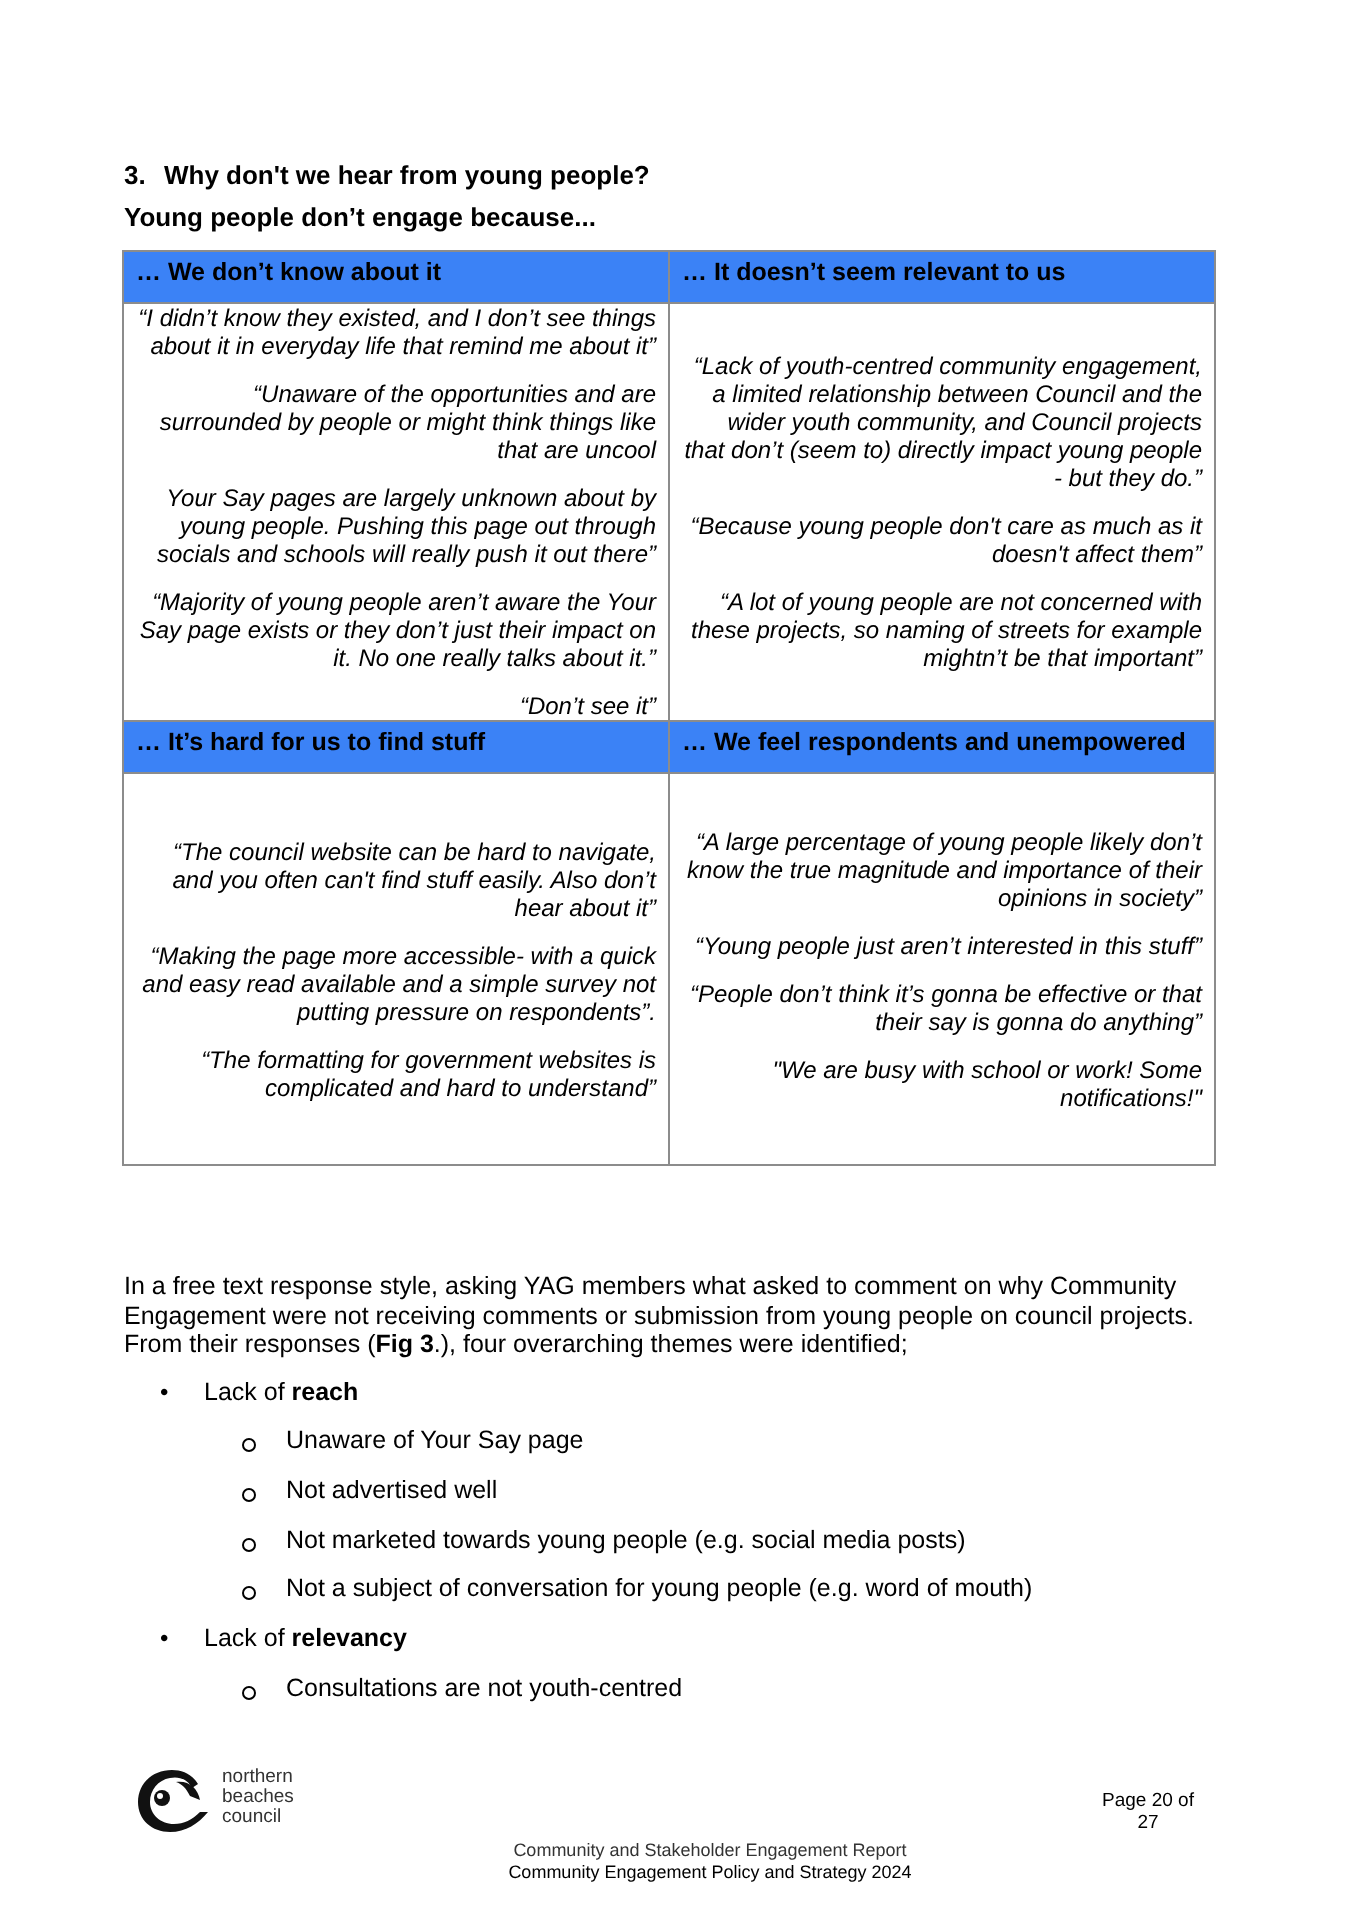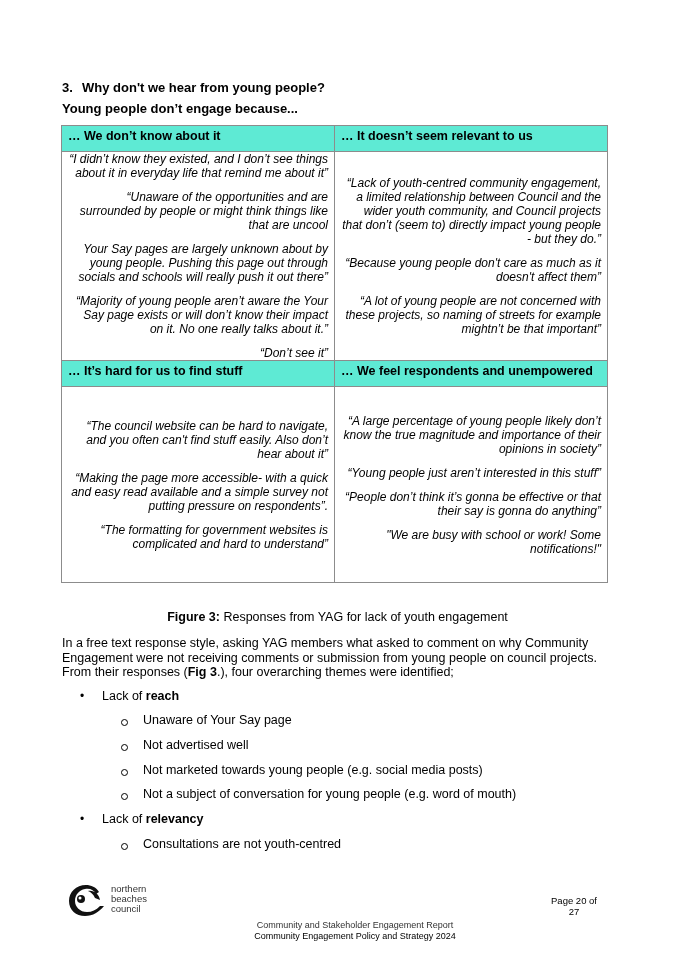--- a/index.html
+++ b/index.html
@@ -7,21 +7,21 @@
          font-family: "Liberation Sans", sans-serif; color: #000; }
   .page { position: absolute; left: 0; top: 0; width: 597px; height: 954px; }
 
   .heading { position: absolute; left: 62px; top: 80px; font-size: 13px; font-weight: bold; }
   .heading .num { display: inline-block; width: 20px; }
   .subheading { position: absolute; left: 62px; top: 101px; font-size: 13px; font-weight: bold; }
 
   table.quotes { position: absolute; left: 61px; top: 125px; width: 547px;
                  border-collapse: collapse; table-layout: fixed; }
   table.quotes td, table.quotes th { border: 1px solid #8c8c8c; vertical-align: middle; }
-  table.quotes th { background: #5eead4; text-align: left; font-size: 12.5px; font-weight: bold;
+  table.quotes th { background: #3b82f6; text-align: left; font-size: 12.5px; font-weight: bold;
                     padding: 3px 6px 0 6px; height: 22px; vertical-align: top; }
   table.quotes td { font-size: 12px; font-style: italic; text-align: right; line-height: 14px;
                     padding: 0 6px; }
   .q { margin: 0; }
   .q + .q { margin-top: 10px; }
   .c1 { width: 273px; }
   td.top { padding-top: 2px; padding-bottom: 7px; }
   td.top-r { padding-top: 0px; vertical-align: middle; }
   td.bot { height: 195px; vertical-align: top; padding-top: 22px; margin-top: 10px; }
   td.bot-r { vertical-align: top; padding-top: 23px; }
@@ -62,21 +62,21 @@
     <tbody>
         <tr>
       <th>… We don’t know about it</th>
       <th>… It doesn’t seem relevant to us</th>
     </tr>
     <tr>
       <td class="top">
         <p class="q">“I didn’t know they existed, and I don’t see things about it in everyday life that remind me about it”</p>
         <p class="q">“Unaware of the opportunities and are surrounded by people or might think things like that are uncool</p>
         <p class="q">Your Say pages are largely unknown about by young people. Pushing this page out through socials and schools will really push it out there”</p>
-        <p class="q">“Majority of young people aren’t aware the Your Say page exists or will don’t know their impact on it. No one really talks about it.”</p>
+        <p class="q">“Majority of young people aren’t aware the Your Say page exists or they don’t just their impact on it. No one really talks about it.”</p>
         <p class="q">“Don’t see it”</p>
       </td>
       <td class="top-r">
         <p class="q">“Lack of youth-centred community engagement, a limited relationship between Council and the wider youth community, and Council projects that don’t (seem to) directly impact young people - but they do.”</p>
         <p class="q">“Because young people don't care as much as it doesn't affect them”</p>
         <p class="q">“A lot of young people are not concerned with these projects, so naming of streets for example mightn’t be that important”</p>
       </td>
     </tr>
     <tr>
       <th>… It’s hard for us to find stuff</th>
@@ -91,23 +91,20 @@
       <td class="bot-r">
         <p class="q">“A large percentage of young people likely don’t know the true magnitude and importance of their opinions in society”</p>
         <p class="q">“Young people just aren’t interested in this stuff”</p>
         <p class="q">“People don’t think it’s gonna be effective or that their say is gonna do anything”</p>
         <p class="q">"We are busy with school or work! Some notifications!"</p>
       </td>
     </tr>
   </tbody>
     </table>
 
-  <div class="caption">
-    <b>Figure 3:</b><span> Responses from YAG for lack of youth engagement</span>
-  </div>
 
   <div class="para"><span>In a free text response style, asking YAG members what asked to comment on why Community Engagement were not receiving comments or submission from young people on council projects. From their responses (</span><b>Fig 3</b><span>.), four overarching themes were identified;</span></div>
 
   <div class="bullets">
     <div class="bl" style="top:0px">
       <span class="dot">•</span>
       <span class="txt"><span>Lack of </span><b>reach</b></span>
     </div>
     <div class="sl" style="top:24px">
       <span class="circ"></span>

